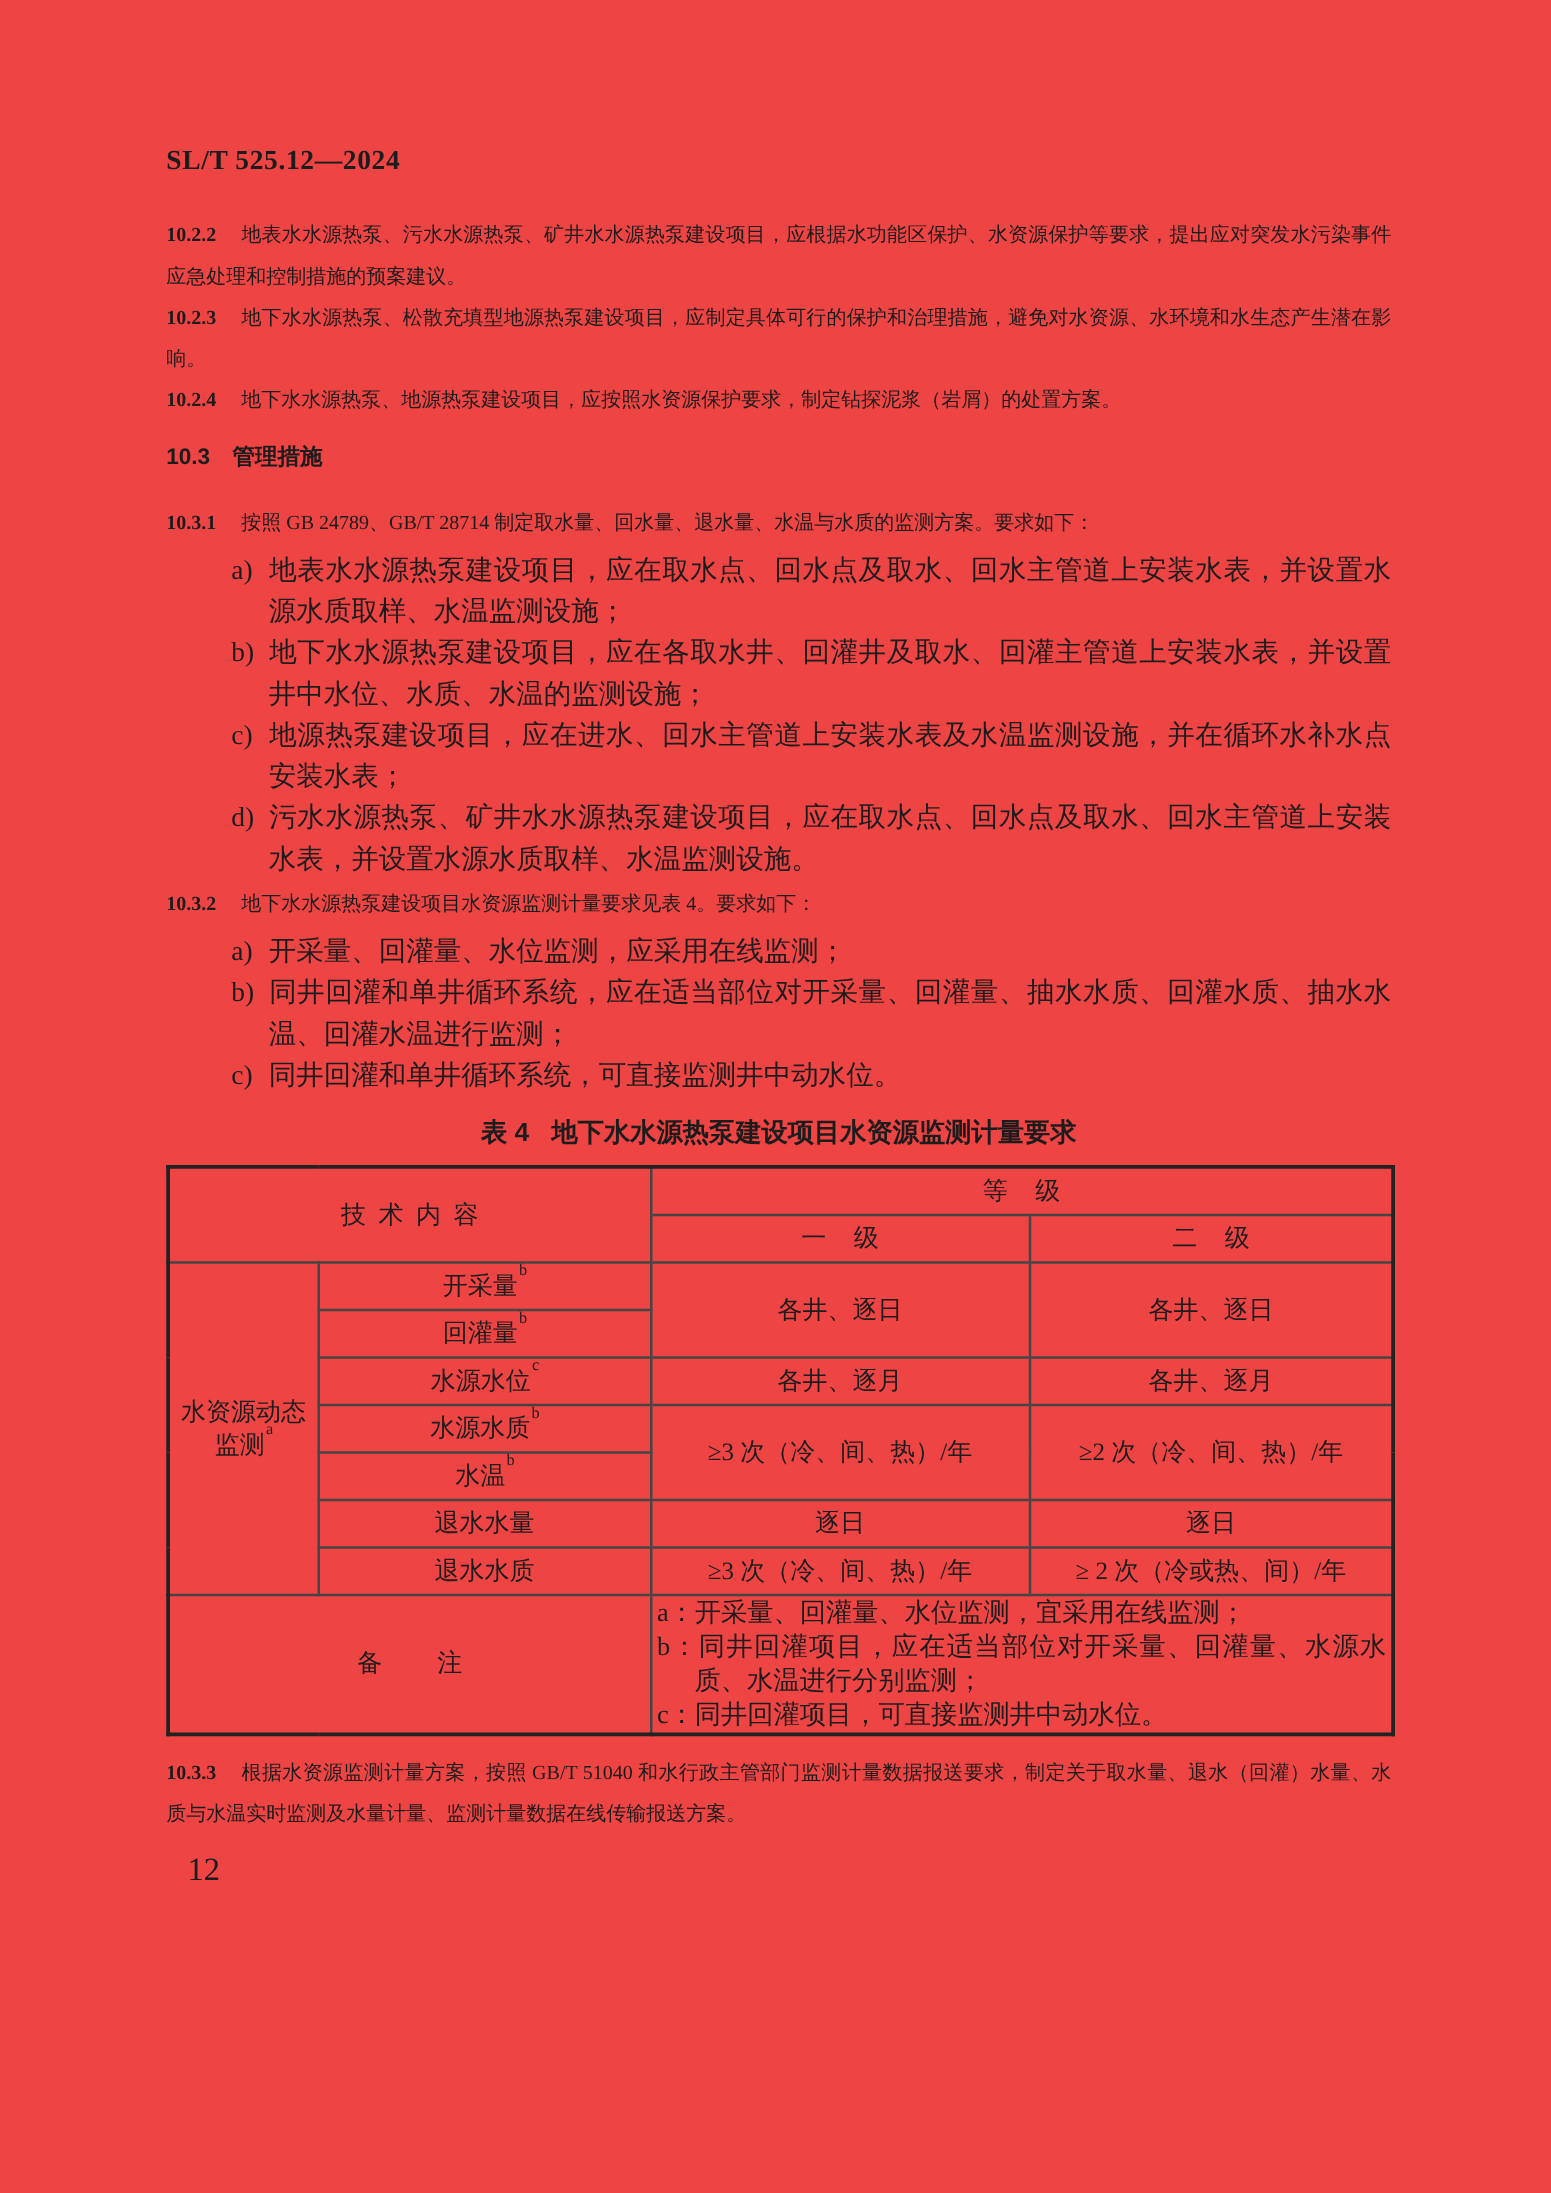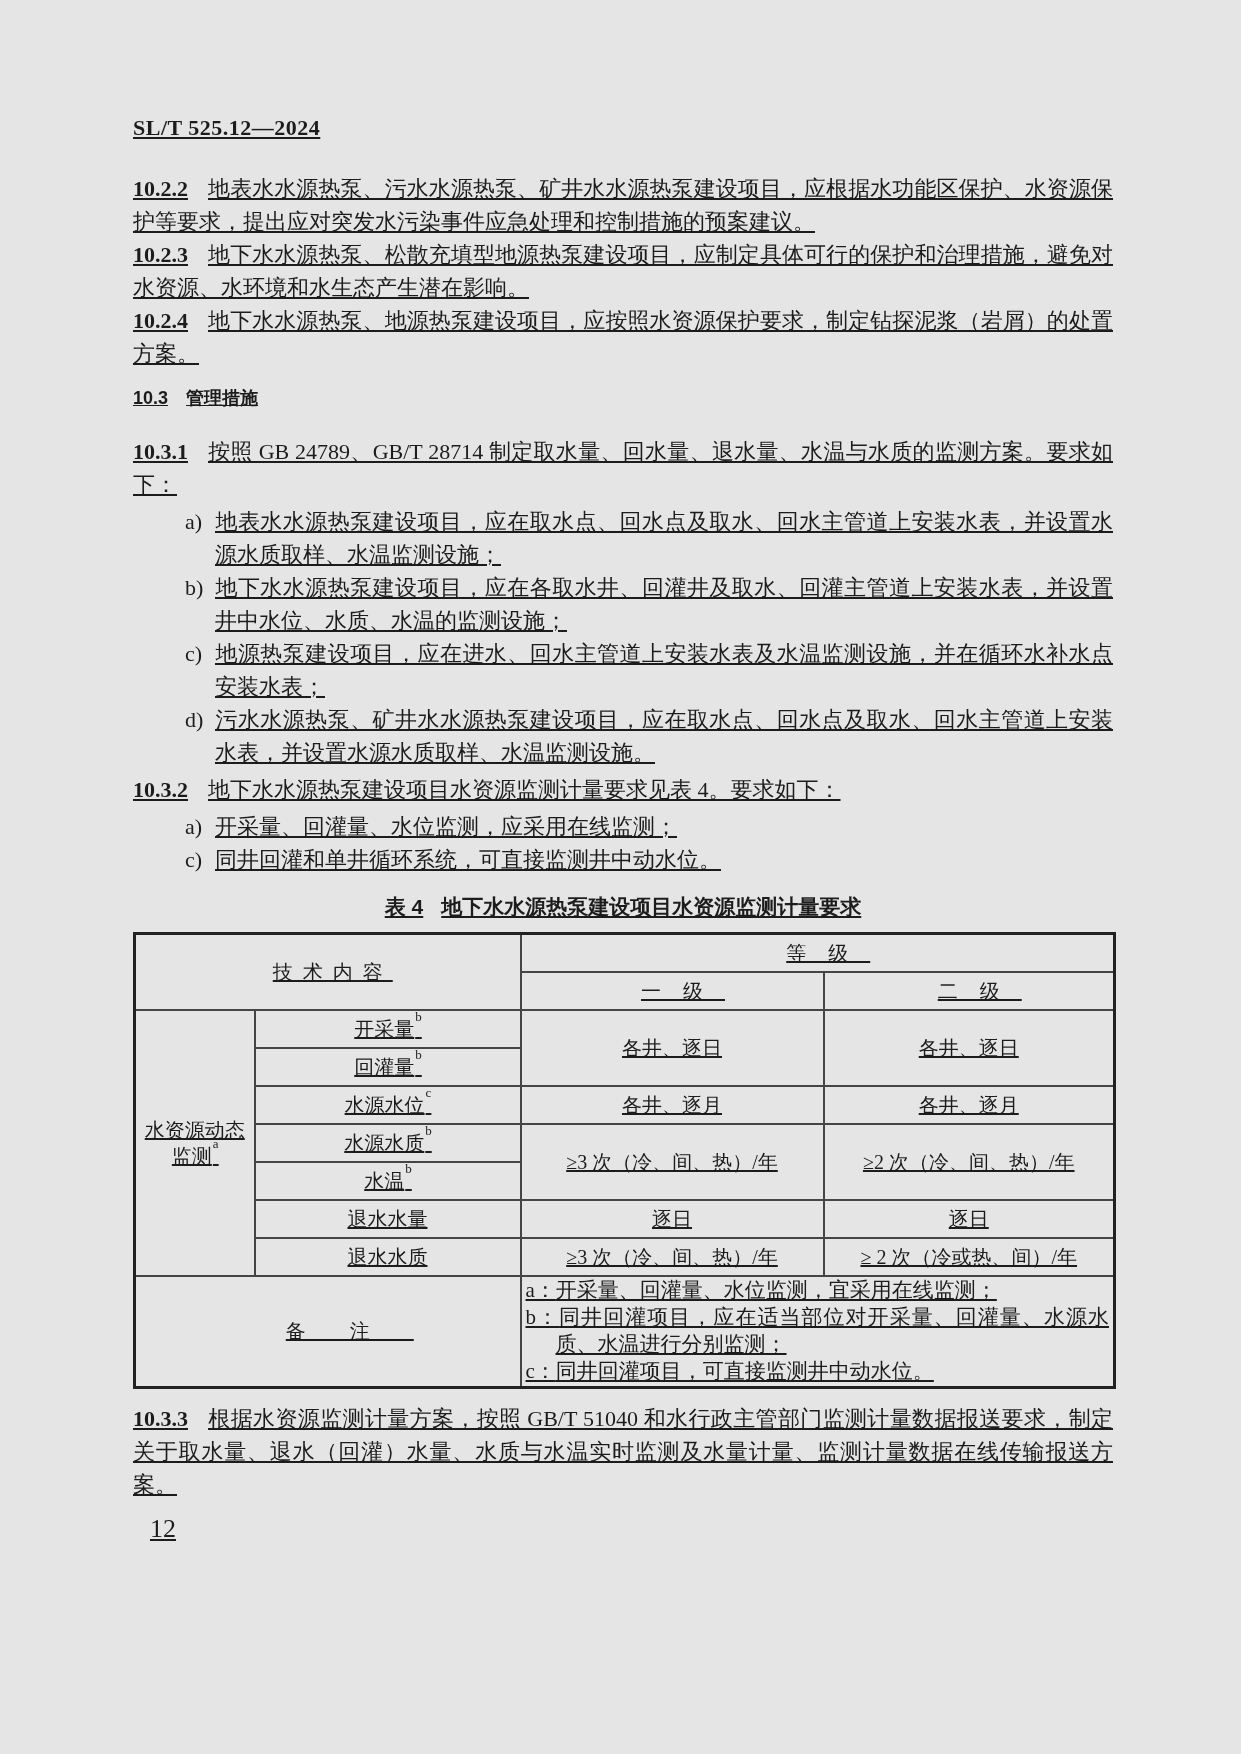--- a/index.html
+++ b/index.html
@@ -1,24 +1,24 @@
 <!DOCTYPE html>
 <html><head>
 <meta charset="utf-8">
 <style>
   * { margin:0; padding:0; box-sizing:border-box; }
   html,body { background:#9a9a9a; }
   .page {
-    width:1241px; height:1754px; margin:0 auto; background:#e5e5e5;
+    width:1241px; height:1754px; margin:0 auto; background:#ef4444;
     position:relative; color:#1c1c1c;
     font-family:"Liberation Serif","DejaVu Serif",serif;
-    padding:116px 128px 0 133px; overflow:hidden;text-decoration:underline;
+    padding:116px 128px 0 133px; overflow:hidden;
   }
   .doc-header { font-weight:bold; font-size:22px; line-height:24px; letter-spacing:.5px; }
-  p.body { font-size:22px; line-height:33px; text-align:justify; }
+  p.body { font-size:16px; line-height:33px; text-align:justify; }
   .secnum { font-weight:bold; margin-right:20px; white-space:nowrap; }
   .first-para { margin-top:32px; }
   .h103 { margin-top:12px; font-family:"Liberation Sans","DejaVu Sans",sans-serif;
           font-weight:bold; font-size:18px; line-height:33px; }
   .h103 .secnum { margin-right:18px; }
   .intro-1031 { margin-top:20px; }
   ul.items { list-style:none; margin-top:4px; }
   ul.items li { font-size:22px; line-height:33px; text-align:justify; padding-left:82px; }
   ul.items .marker { display:inline-block; width:30px; margin-left:-30px; }
   .intro-1032 { margin-top:4px; }
@@ -62,20 +62,21 @@
     <li><span class="marker">a)</span><span>地表水水源热泵建设项目，应在取水点、回水点及取水、回水主管道上安装水表，并设置水源水质取样、水温监测设施；</span></li>
     <li><span class="marker">b)</span><span>地下水水源热泵建设项目，应在各取水井、回灌井及取水、回灌主管道上安装水表，并设置井中水位、水质、水温的监测设施；</span></li>
     <li><span class="marker">c)</span><span>地源热泵建设项目，应在进水、回水主管道上安装水表及水温监测设施，并在循环水补水点安装水表；</span></li>
     <li><span class="marker">d)</span><span>污水水源热泵、矿井水水源热泵建设项目，应在取水点、回水点及取水、回水主管道上安装水表，并设置水源水质取样、水温监测设施。</span></li>
   </ul>
 
   <p class="body intro-1032"><span class="secnum">10.3.2</span><span>地下水水源热泵建设项目水资源监测计量要求见表 4。要求如下：</span></p>
 
   <ul class="items">
     <li><span class="marker">a)</span><span>开采量、回灌量、水位监测，应采用在线监测；</span></li>
+    <li><span class="marker">b)</span><span>同井回灌和单井循环系统，应在适当部位对开采量、回灌量、抽水水质、回灌水质、抽水水温、回灌水温进行监测；</span></li>
     <li><span class="marker">c)</span><span>同井回灌和单井循环系统，可直接监测井中动水位。</span></li>
   </ul>
 
   <div class="tbl-caption"><span class="cap-prefix">表 4</span><span>地下水水源热泵建设项目水资源监测计量要求</span></div>
 
   <table class="t4">
     <colgroup>
       <col style="width:120px">
         <col style="width:266px">
         <col style="width:303px">

